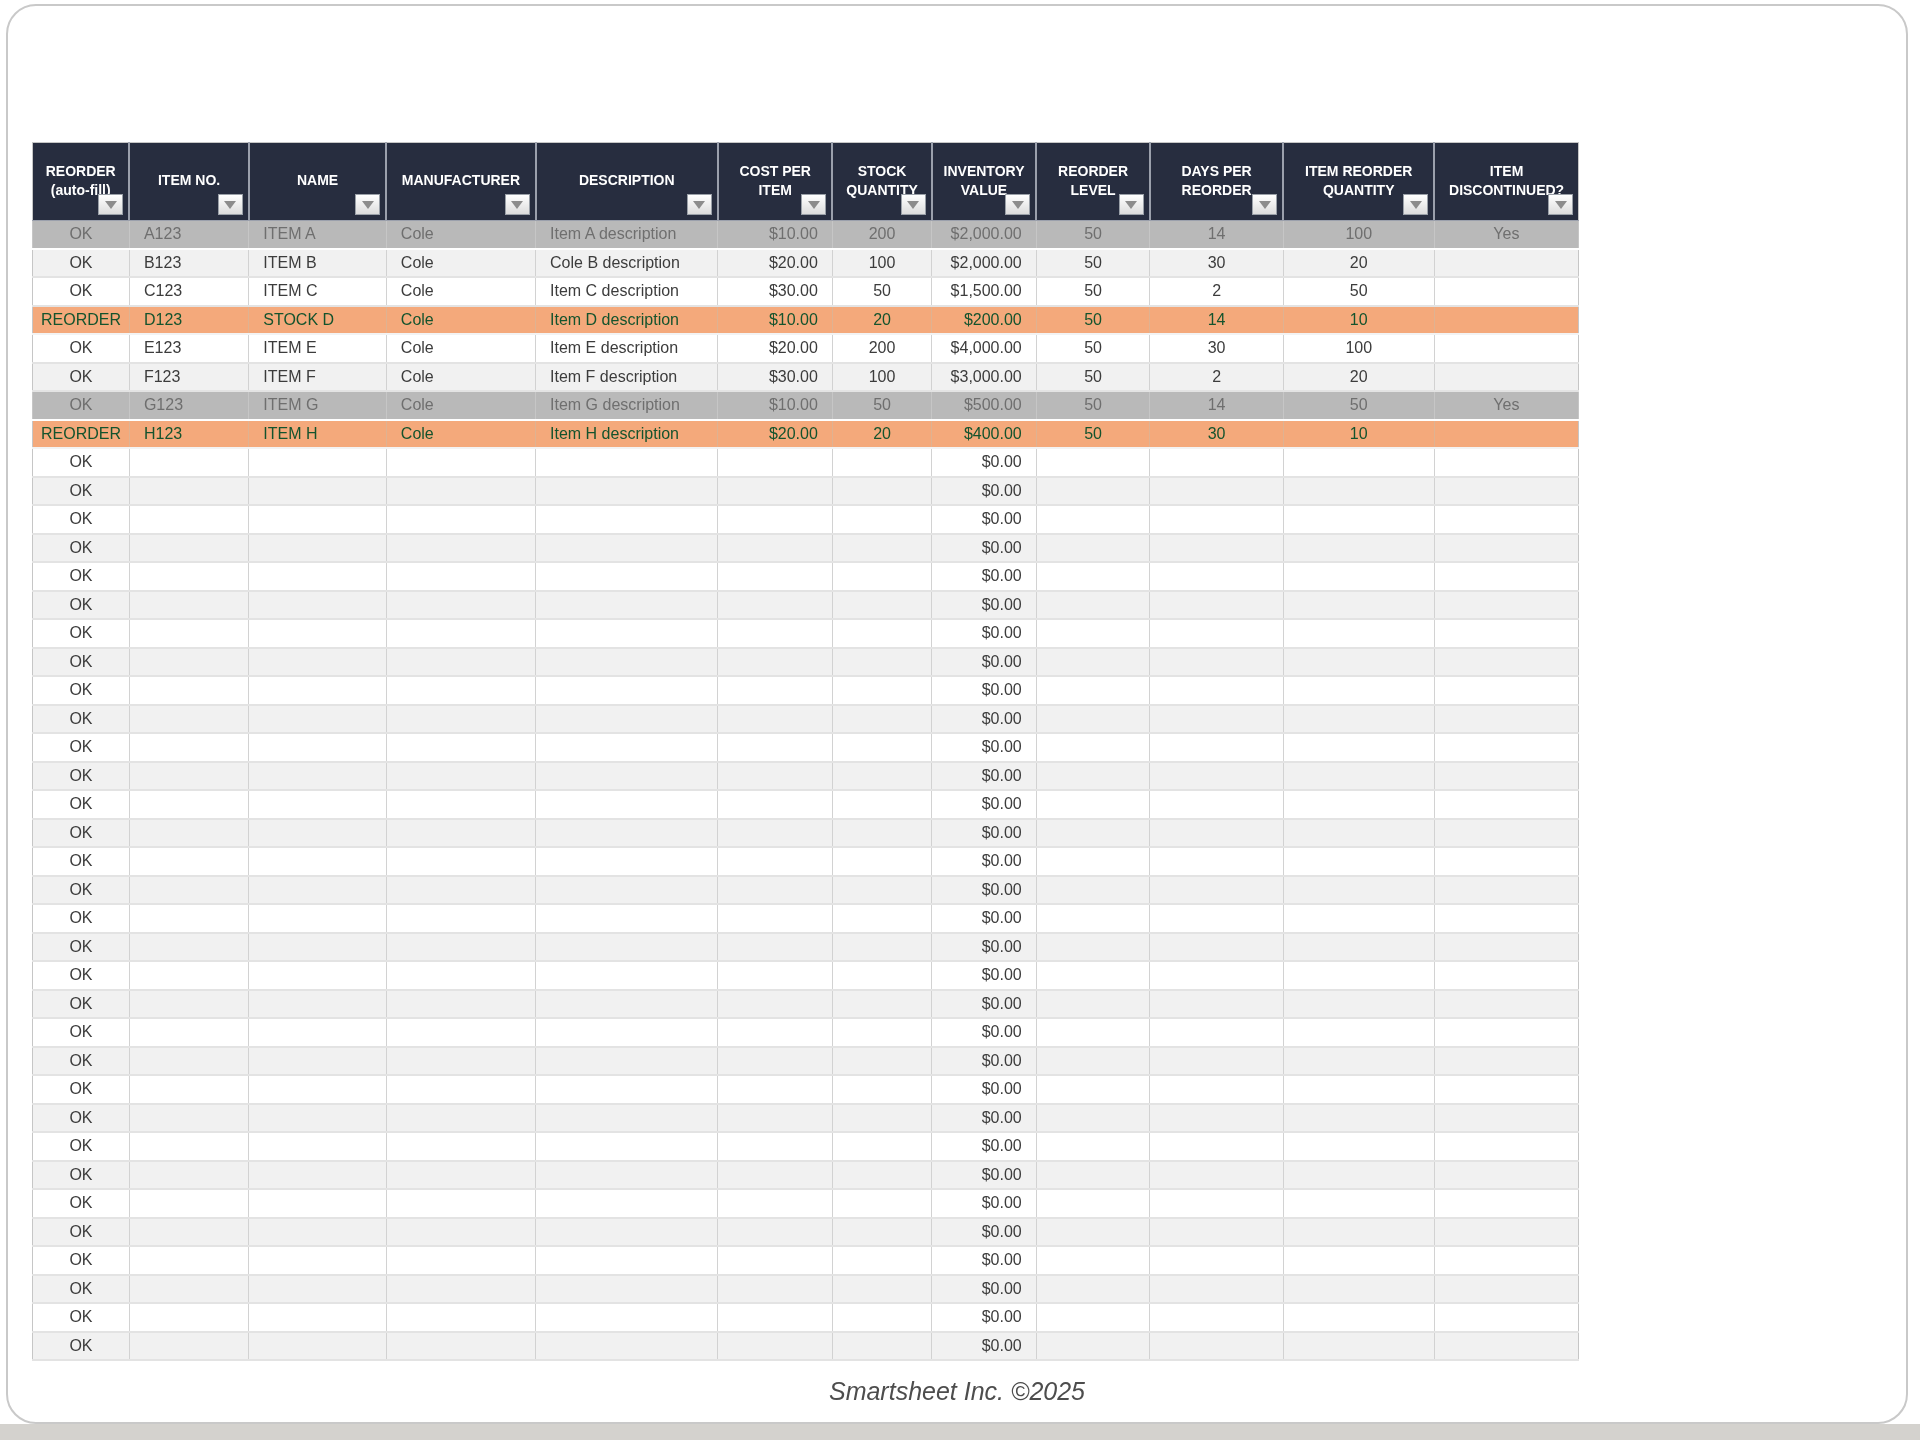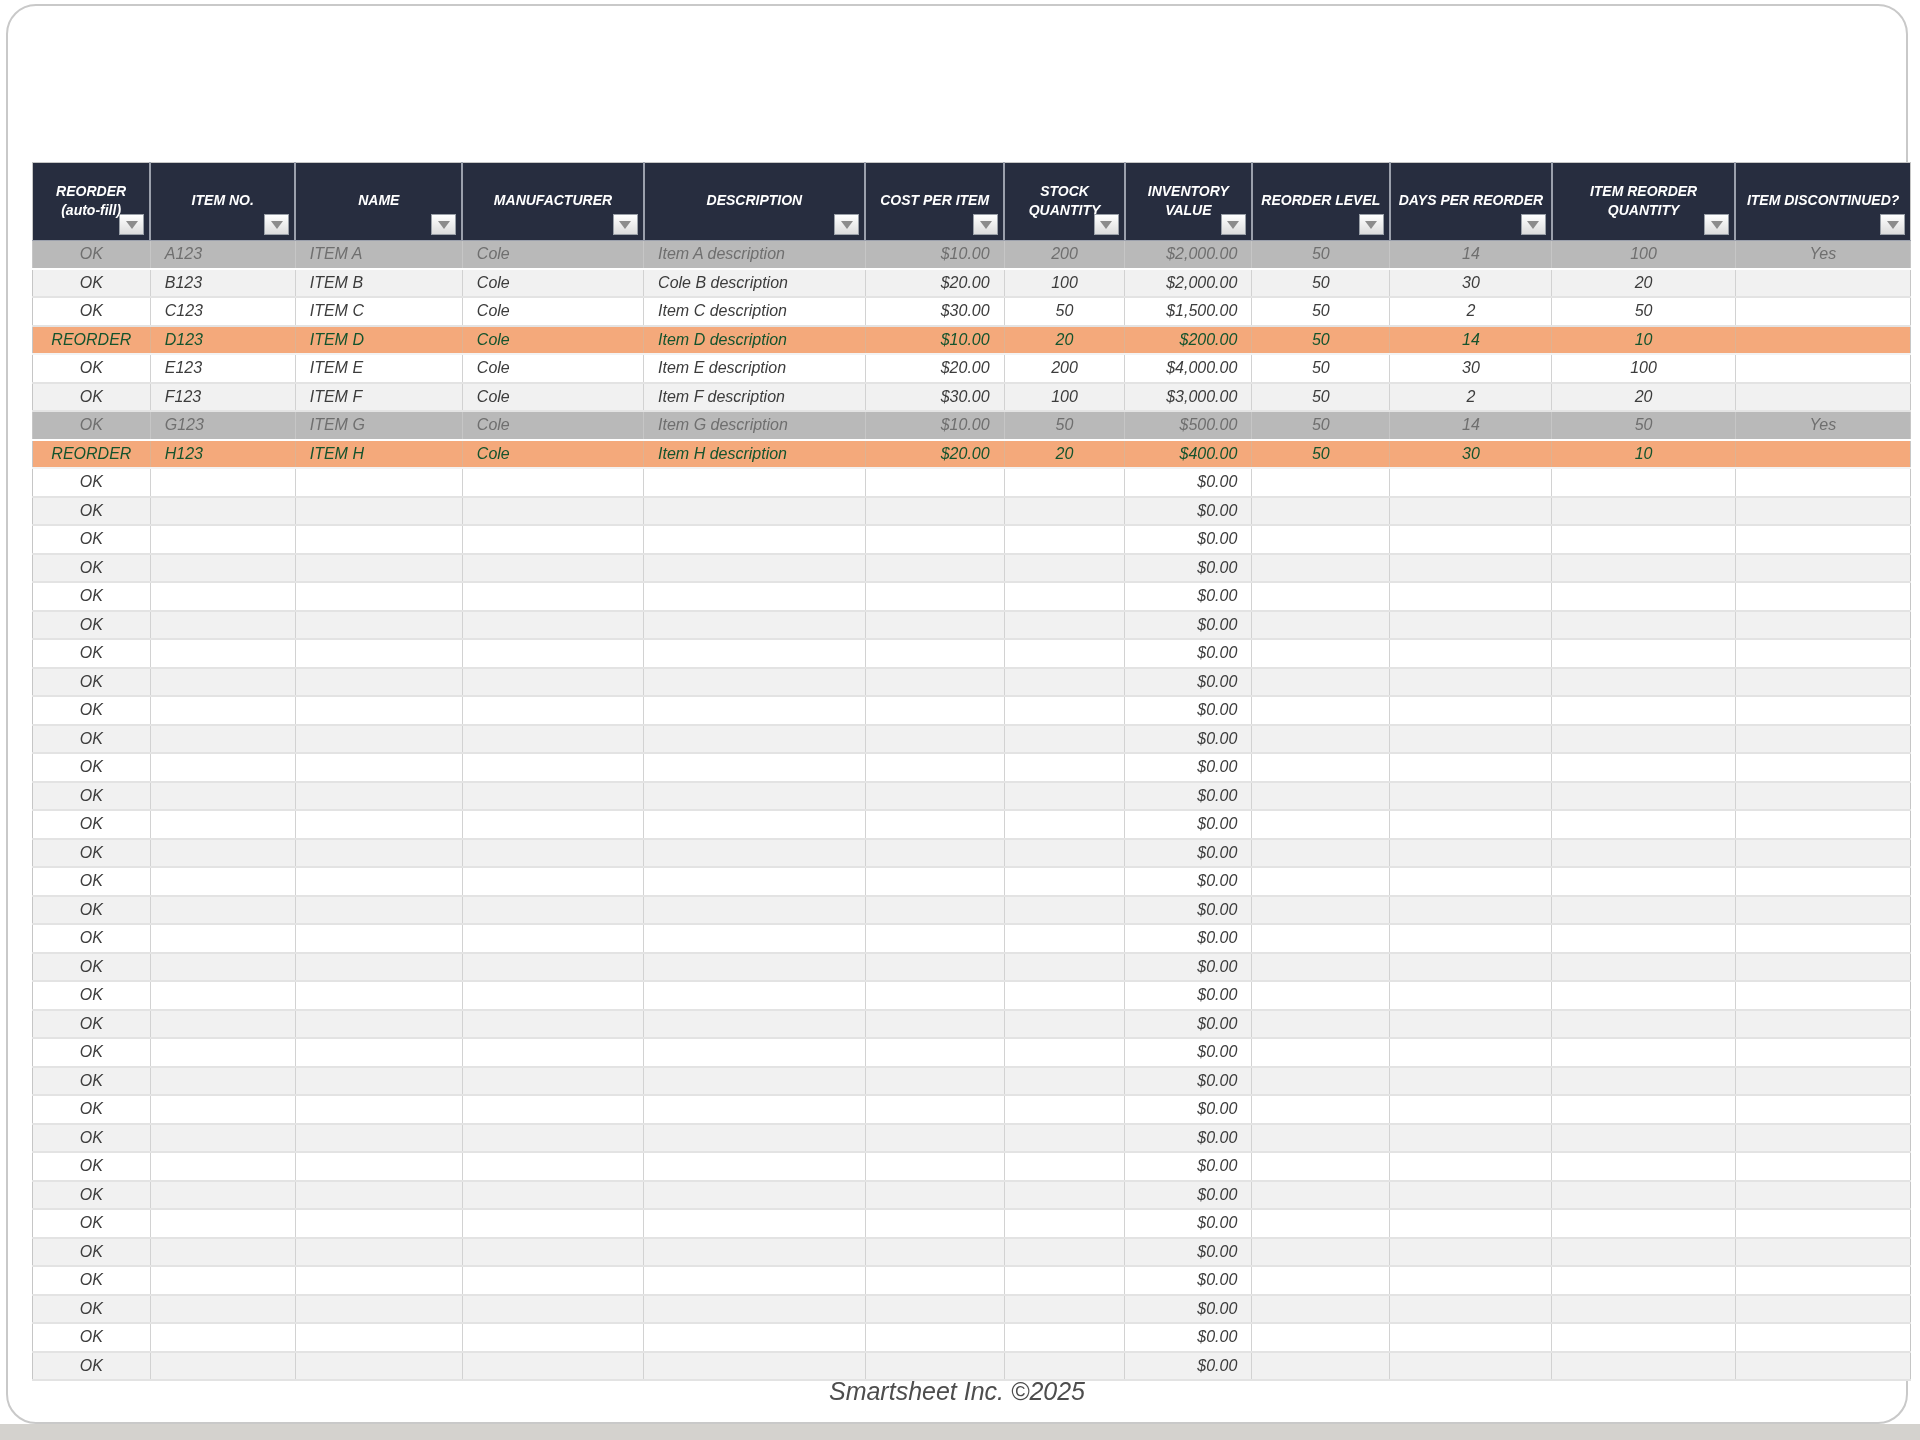--- a/index.html
+++ b/index.html
@@ -16,21 +16,21 @@
     position:absolute;left:6px;top:4px;width:1902px;height:1420px;
     background:#ffffff;border:2px solid var(--card-border,#c9c9c9);
     border-radius:30px;box-sizing:border-box;
   }
   .page-title{
     position:absolute;left:40px;top:30px;
     font-size:44px;font-weight:bold;letter-spacing:0;
     color:var(--title-color,#1d2a4d);
   }
   .tablewrap{
-    position:absolute;left:24px;top:156px;width:1879px;font-style:italic;
+    position:absolute;left:24px;top:136px;width:1547px;
   }
   table{
     border-collapse:collapse;table-layout:fixed;width:100%;
     border:1px solid #c6c6c6;
   }
   thead th{
     background:var(--header-bg,#272d3f);
     color:#ffffff;font-size:14px;font-weight:bold;line-height:1.35;
     height:78px;vertical-align:middle;text-align:center;
     position:relative;padding:2px 6px 4px 6px;box-sizing:border-box;
@@ -176,21 +176,21 @@
             <td class="c">50</td>
             <td class="r">$1,500.00</td>
             <td class="c">50</td>
             <td class="c">2</td>
             <td class="c">50</td>
             <td class="c"></td>
           </tr>
           <tr class="reorder">
             <td class="c">REORDER</td>
             <td class="l">D123</td>
-            <td class="l">ITEM D</td>
+            <td class="l">STOCK D</td>
             <td class="l">Cole</td>
             <td class="l">Item D description</td>
             <td class="r">$10.00</td>
             <td class="c">20</td>
             <td class="r">$200.00</td>
             <td class="c">50</td>
             <td class="c">14</td>
             <td class="c">10</td>
             <td class="c"></td>
           </tr>

